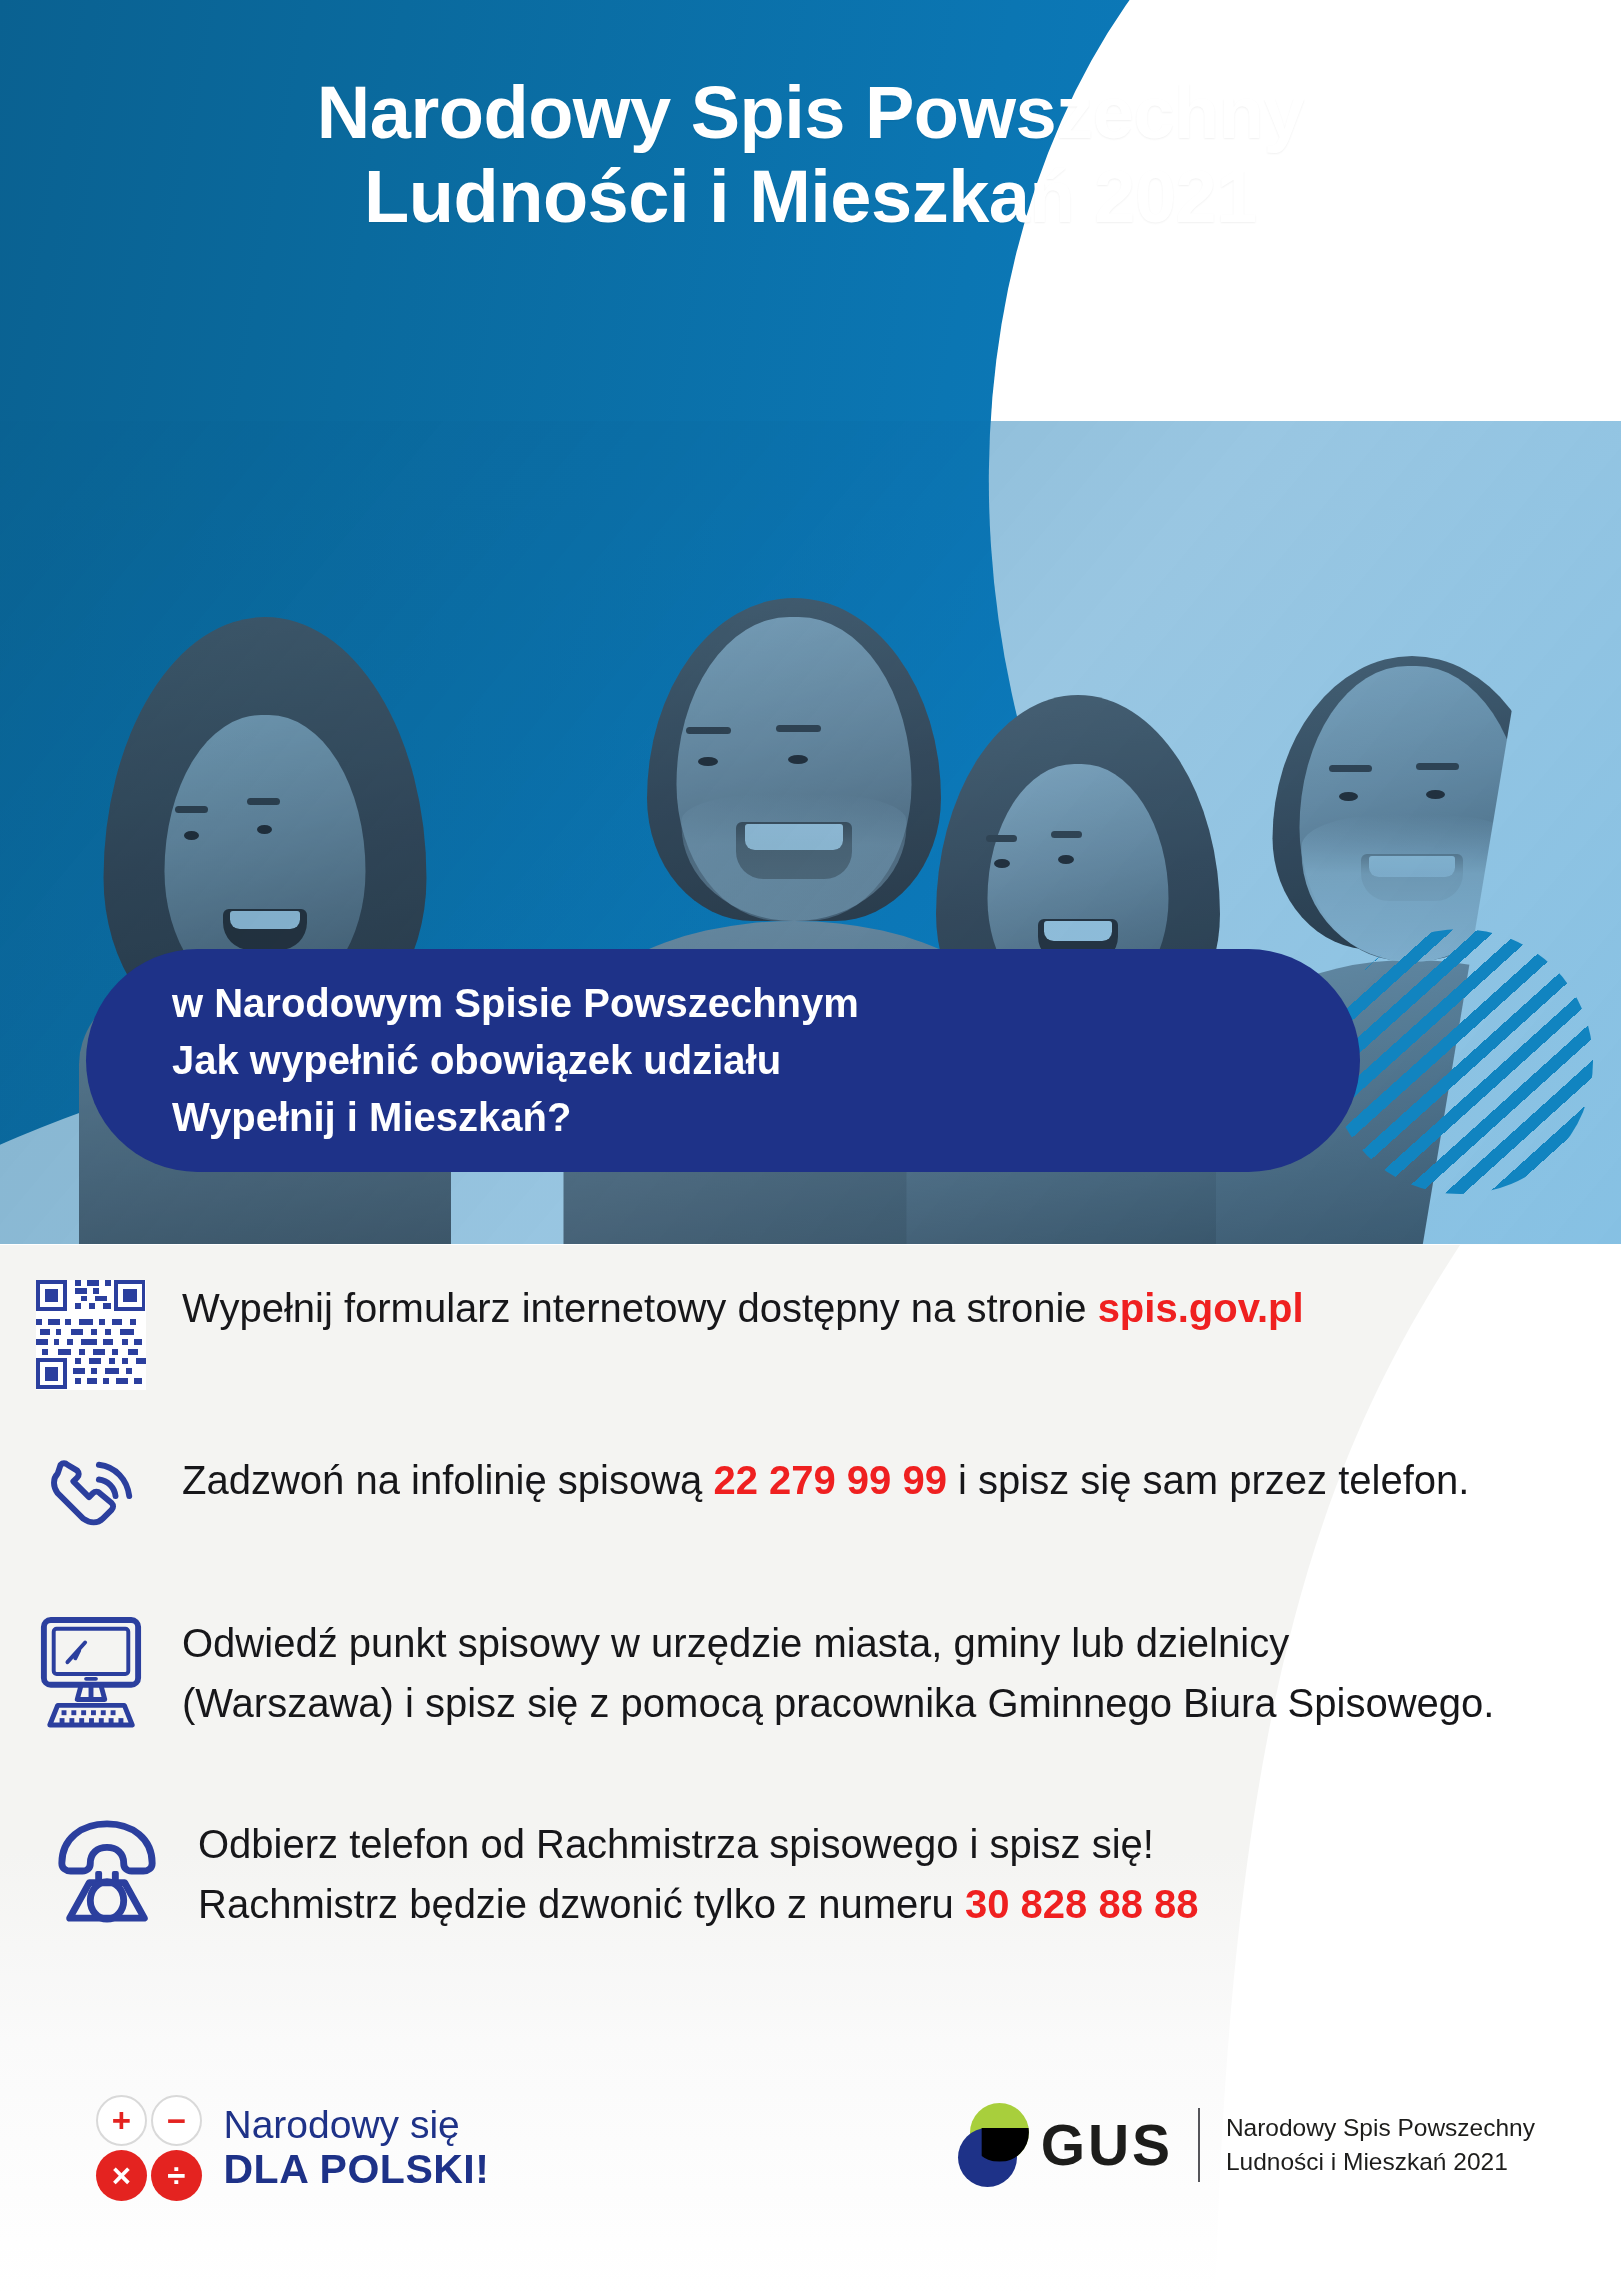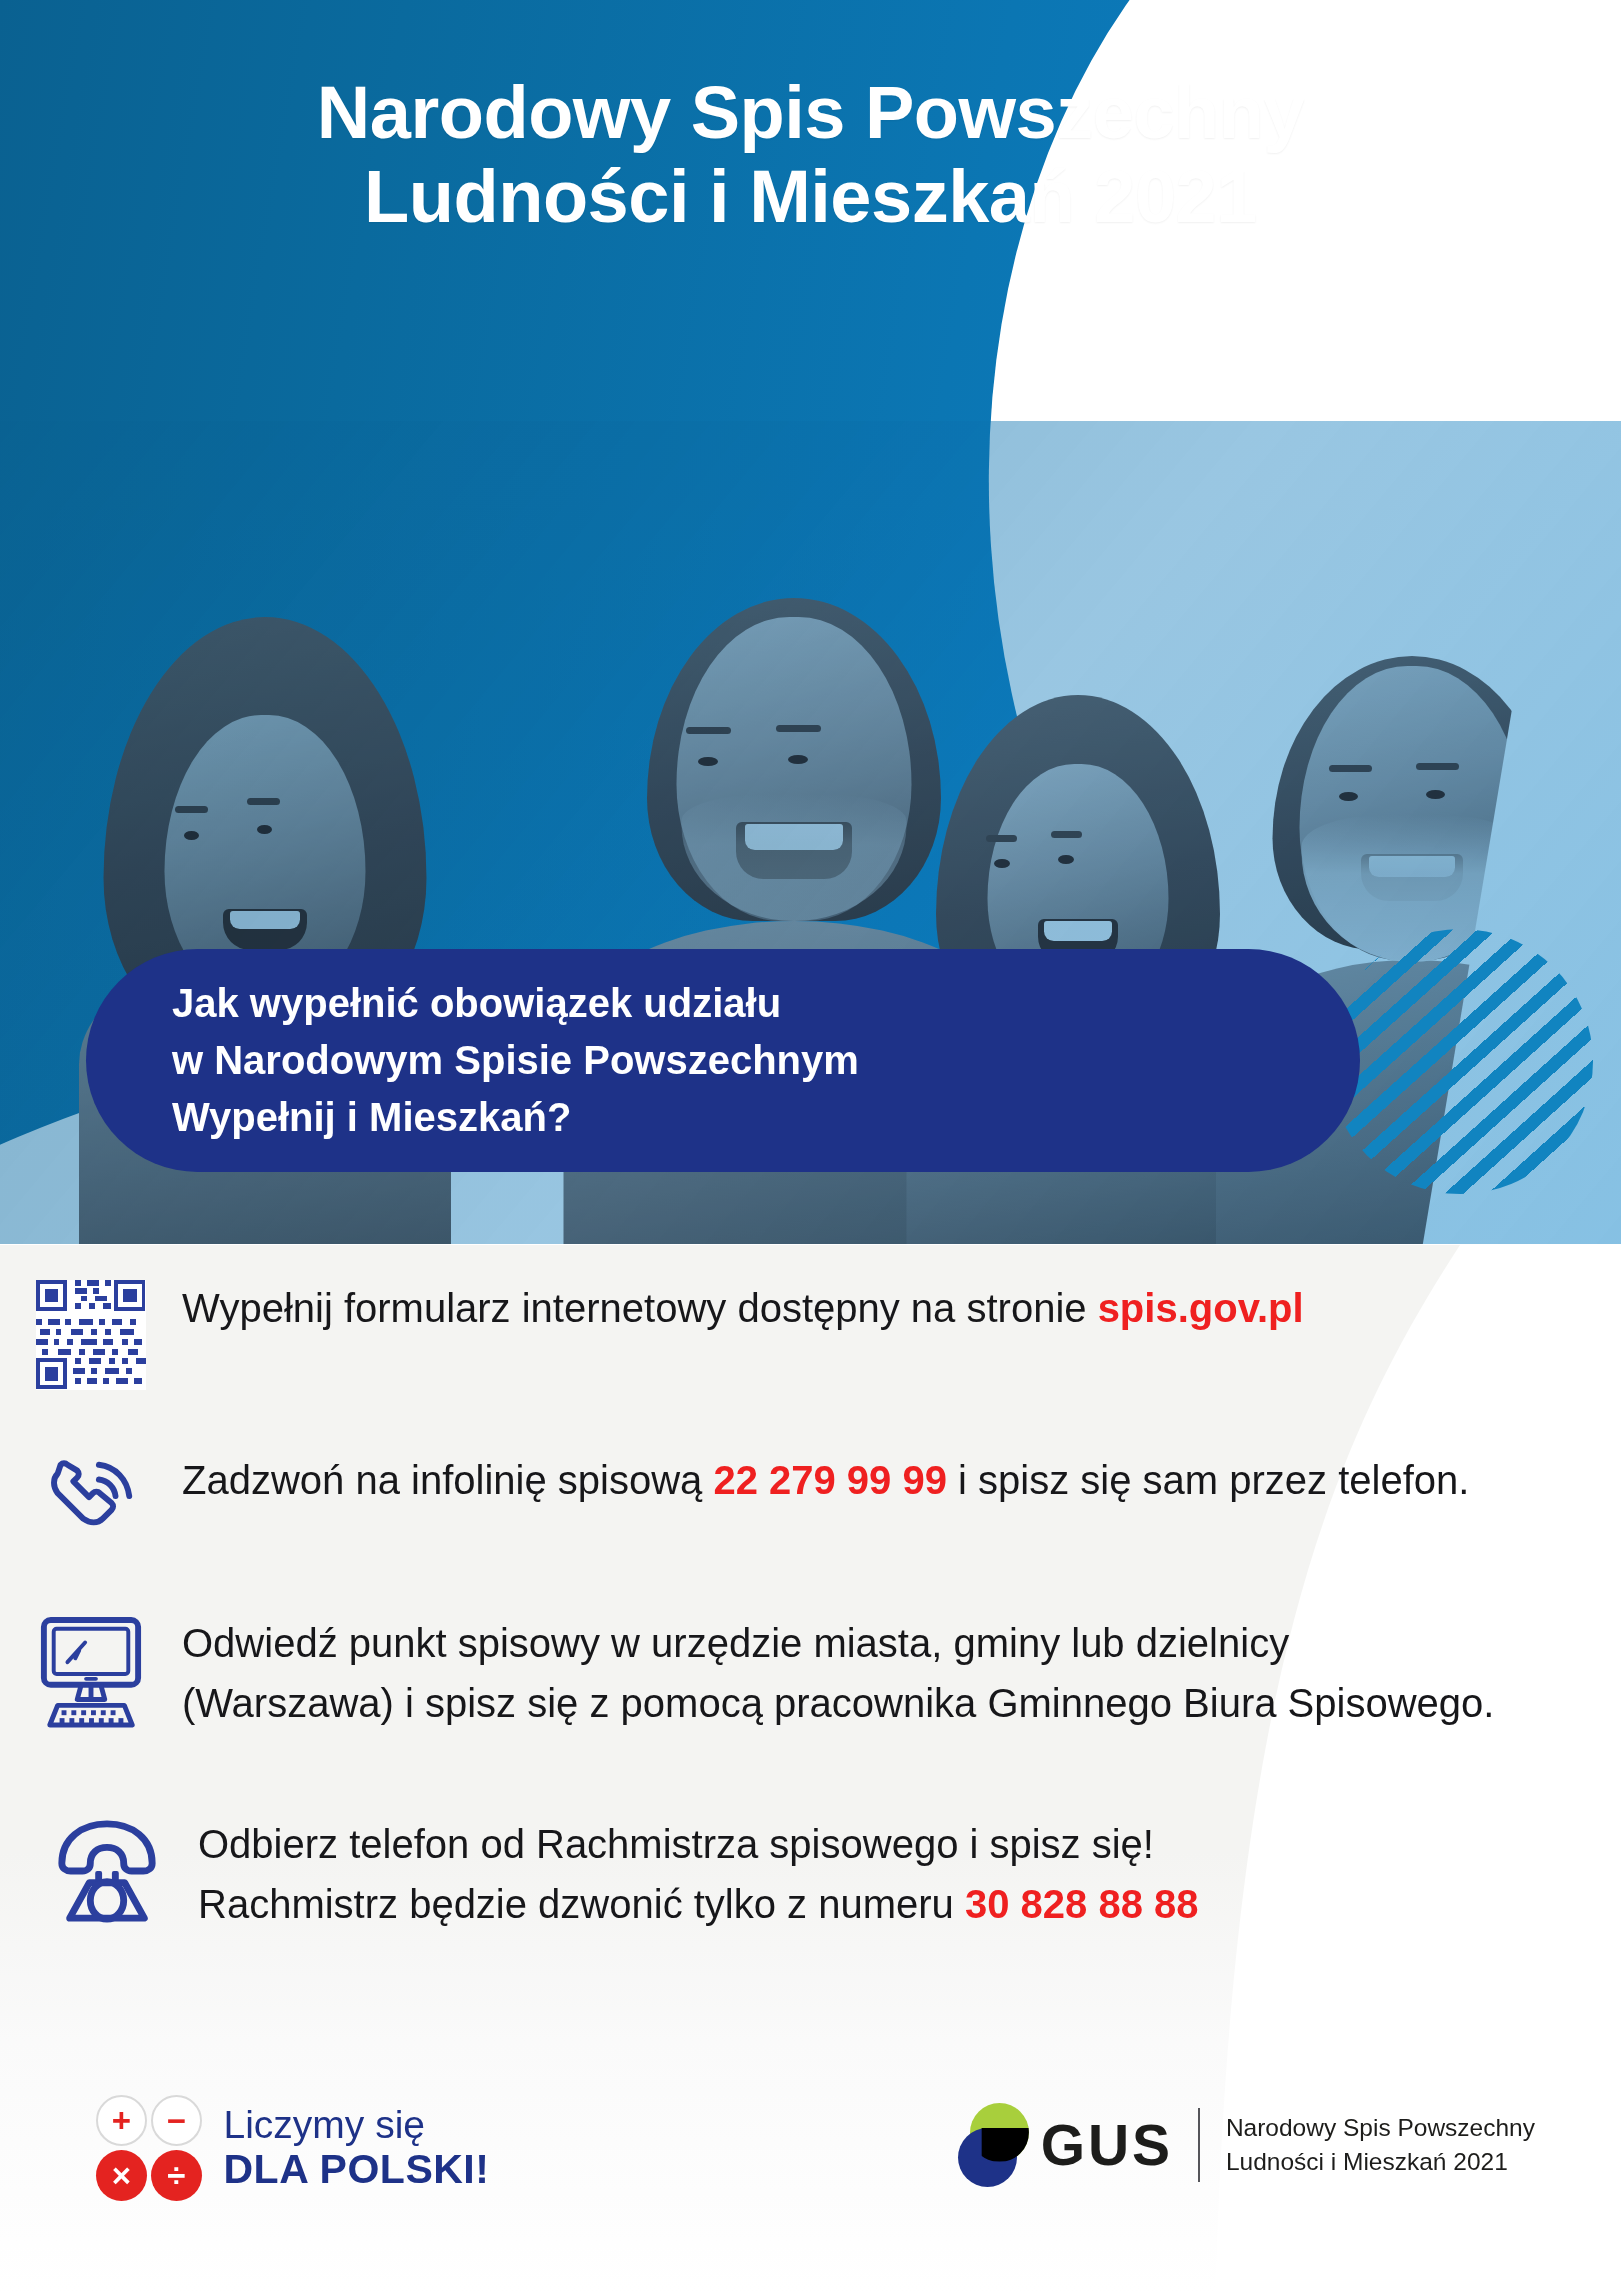--- a/index.html
+++ b/index.html
@@ -443,22 +443,22 @@
     <div class="title-wrap">
       <div class="title-line">Narodowy Spis Powszechny</div>
       <div class="title-line">Ludności i Mieszkań 2021</div>
     </div>
   </div>
 
   <div class="stripe-circle behind"></div>
 
   <div class="banner">
     <div class="banner-text">
+      <div>w Narodowym Spisie Powszechnym</div>
       <div>Jak wypełnić obowiązek udziału</div>
-      <div>w Narodowym Spisie Powszechnym</div>
       <div>Wypełnij i Mieszkań?</div>
     </div>
   </div>
 
   <div class="body-area">
     <div class="body-tone2"></div>
   </div>
 
   <div class="rows">
 
@@ -624,21 +624,21 @@
   <div class="footer">
 
     <div class="slogan">
       <div class="ops-grid">
         <div class="op outline">+</div>
         <div class="op outline">−</div>
         <div class="op filled">×</div>
         <div class="op filled">÷</div>
       </div>
       <div class="slogan-text">
-        <div class="slogan-top">Liczymy się</div>
+        <div class="slogan-top">Narodowy się</div>
         <div class="slogan-bottom">DLA POLSKI!</div>
       </div>
     </div>
 
     <div class="gus-block">
       <div class="gus-mark">
         <div class="c-green"></div>
         <div class="c-blue"></div>
         <div class="c-overlap"></div>
       </div>

